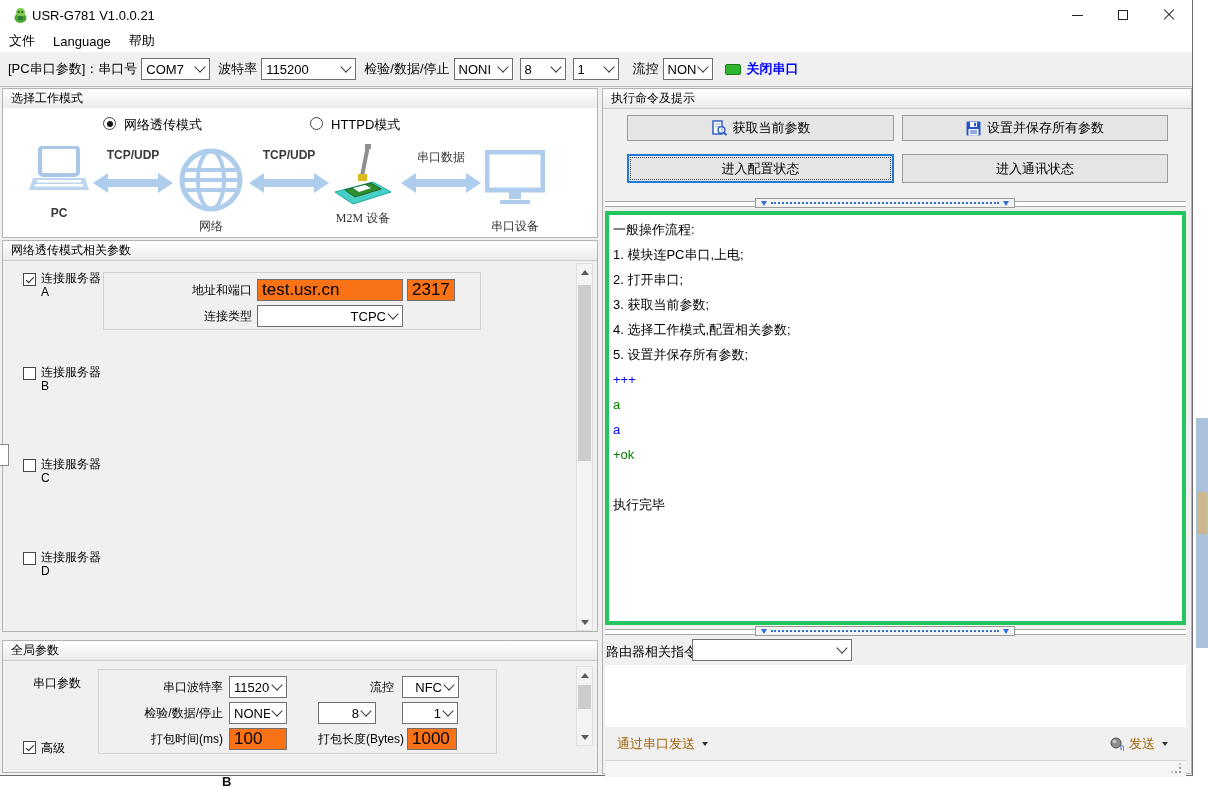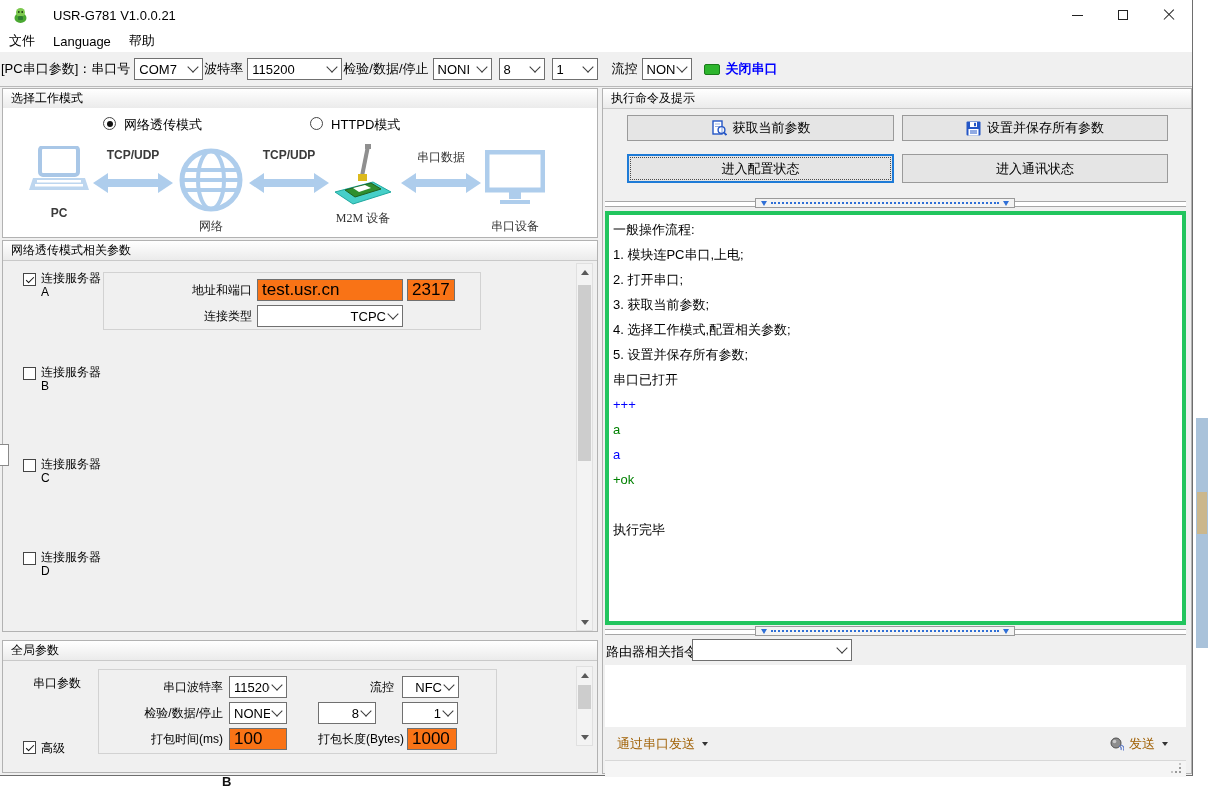--- a/index.html
+++ b/index.html
@@ -6,37 +6,37 @@
   body{font-family:"Liberation Sans", sans-serif; background:#ffffff;}
   .screen{position:relative;width:1208px;height:788px;background:#ffffff;overflow:hidden;}
 
   
   .win{position:absolute;left:-1px;top:-1px;width:1194px;height:777px;
        border:1px solid #6e6e6e;background:#f0f0f0;box-sizing:border-box;}
 
   .titlebar{position:absolute;left:0;top:0;right:0;height:30px;background:#ffffff;
             display:flex;align-items:center;}
   .appicon{margin-left:12px;width:17px;height:17px;flex:none;}
-  .title{margin-left:24px;font-size:13px;color:#000;}
+  .title{margin-left:3px;font-size:13px;color:#000;}
   .wbtns{position:absolute;right:0;top:0;height:30px;display:flex;}
   .wbtn{width:46px;height:30px;display:flex;align-items:center;justify-content:center;}
   .glyph-min{width:11px;height:1px;background:#222;}
   .glyph-max{width:10px;height:10px;border:1px solid #222;box-sizing:border-box;}
   .glyph-x{position:relative;width:12px;height:12px;}
   .glyph-x::before,.glyph-x::after{content:"";position:absolute;left:-1px;top:5px;width:14px;height:1.4px;background:#222;}
   .glyph-x::before{transform:rotate(45deg);}
   .glyph-x::after{transform:rotate(-45deg);}
 
   .menubar{position:absolute;left:0;top:30px;right:0;height:22px;background:#ffffff;
            display:flex;align-items:center;font-size:13px;}
   .menu-item{padding:0 9px;color:#000;}
 
   .toolbar{position:absolute;left:0;top:52px;right:0;height:34px;background:#f0f0f0;
            border-bottom:1px solid #b9b9b9;display:flex;align-items:center;font-size:13px;}
-  .tb-label{margin:0 4px 0 1px;color:#000;white-space:nowrap;}
+  .tb-label{margin:0 4px 0 8px;color:#000;white-space:nowrap;}
 
   .combo{display:flex;align-items:center;background:#fff;border:1px solid #707070;
          height:22px;box-sizing:border-box;padding:0 2px 0 4px;font-size:13px;
          overflow:hidden;white-space:nowrap;}
   .combo .val{flex:1;overflow:hidden;}
   .chev{flex:none;width:7px;height:7px;border-right:1.4px solid #3c3c3c;border-bottom:1.4px solid #3c3c3c;
         transform:rotate(45deg);margin:-4px 3px 0 3px;}
   .combo.abs{position:absolute;text-align:right;}
 
   .led{width:14px;height:9px;border-radius:2px;border:1px solid #1a7a1a;margin:0 6px 0 12px;}
@@ -394,21 +394,20 @@
           <span class="tri-b"></span>
         </div>
 
         <div class="log" style="left:2px;top:103px;width:581px;height:414px">
             <div class="log-line" style="color: rgb(0, 0, 0);">一般操作流程:</div>
             <div class="log-line" style="color: rgb(0, 0, 0);">1. 模块连PC串口,上电;</div>
             <div class="log-line" style="color: rgb(0, 0, 0);">2. 打开串口;</div>
             <div class="log-line" style="color: rgb(0, 0, 0);">3. 获取当前参数;</div>
             <div class="log-line" style="color: rgb(0, 0, 0);">4. 选择工作模式,配置相关参数;</div>
             <div class="log-line" style="color: rgb(0, 0, 0);">5. 设置并保存所有参数;</div>
-            <div class="log-line" style="color: rgb(0, 0, 0);">串口已打开</div>
             <div class="log-line" style="color: rgb(0, 0, 255);">+++</div>
             <div class="log-line" style="color: rgb(0, 128, 0);">a</div>
             <div class="log-line" style="color: rgb(0, 0, 255);">a</div>
             <div class="log-line" style="color: rgb(0, 128, 0);">+ok</div>
             <div class="log-line" style="color: rgb(0, 0, 0);">&nbsp;</div>
             <div class="log-line" style="color: rgb(0, 0, 0);">执行完毕</div>
           </div>
 
         <div class="groove" style="left:2px;width:581px;top:521px"></div>
         <div class="handle" style="left:152px;top:518px;width:260px">

